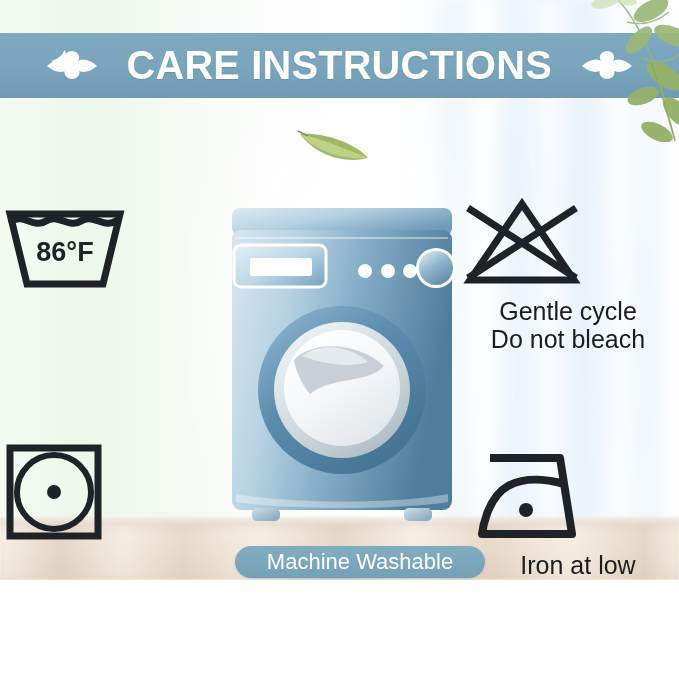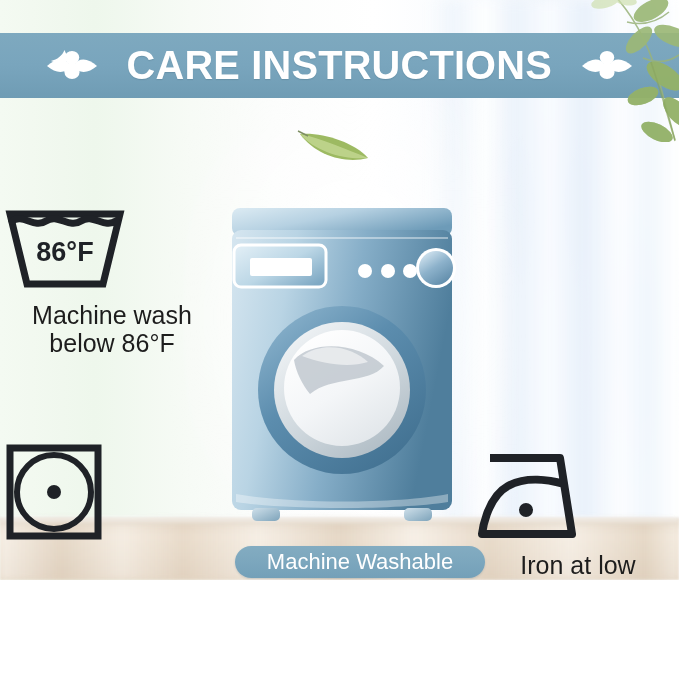--- a/index.html
+++ b/index.html
@@ -293,24 +293,33 @@
   </svg>
 
   <div class="care-item" id="item-wash">
     <div class="care-icon-wrap">
       <svg class="sym" width="126" height="88" viewBox="0 0 126 88">
         <path d="M8 10 L118 10 L101 80 L25 80 Z" fill="none" stroke="#1f2227" stroke-width="7" stroke-linejoin="miter"></path>
         <path d="M10 17 C21 9, 32 25, 44 17 C56 9, 67 25, 79 17 C91 9, 102 25, 114 17" fill="none" stroke="#1f2227" stroke-width="7" stroke-linecap="round"></path>
         <text x="63" y="57" text-anchor="middle" font-family="Liberation Sans, sans-serif" font-size="27" font-weight="bold" fill="#1f2227">86°F</text>
       </svg>
     </div>
-    <div class="care-label">Machine wash
-below 86°F</div>
-  </div>
-
+  </div>
+
+  <div class="care-item" id="item-bleach">
+    <div class="care-icon-wrap">
+      <svg class="sym" width="128" height="92" viewBox="0 0 128 92">
+        <path d="M64 8 L116 84 L12 84 Z" fill="none" stroke="#1f2227" stroke-width="7" stroke-linejoin="miter"></path>
+        <line x1="10" y1="12" x2="118" y2="82" stroke="#1f2227" stroke-width="7" stroke-linecap="butt"></line>
+        <line x1="118" y1="12" x2="10" y2="82" stroke="#1f2227" stroke-width="7" stroke-linecap="butt"></line>
+      </svg>
+    </div>
+    <div class="care-label">Gentle cycle
+Do not bleach</div>
+  </div>
 
   <div class="care-item" id="item-dry">
     <div class="care-icon-wrap">
       <svg class="sym" width="100" height="100" viewBox="0 0 100 100">
         <rect x="6" y="6" width="88" height="88" fill="none" stroke="#1f2227" stroke-width="7"></rect>
         <circle cx="50" cy="50" r="37" fill="none" stroke="#1f2227" stroke-width="6"></circle>
         <circle cx="50" cy="50" r="7" fill="#1f2227"></circle>
       </svg>
     </div>
   </div>

